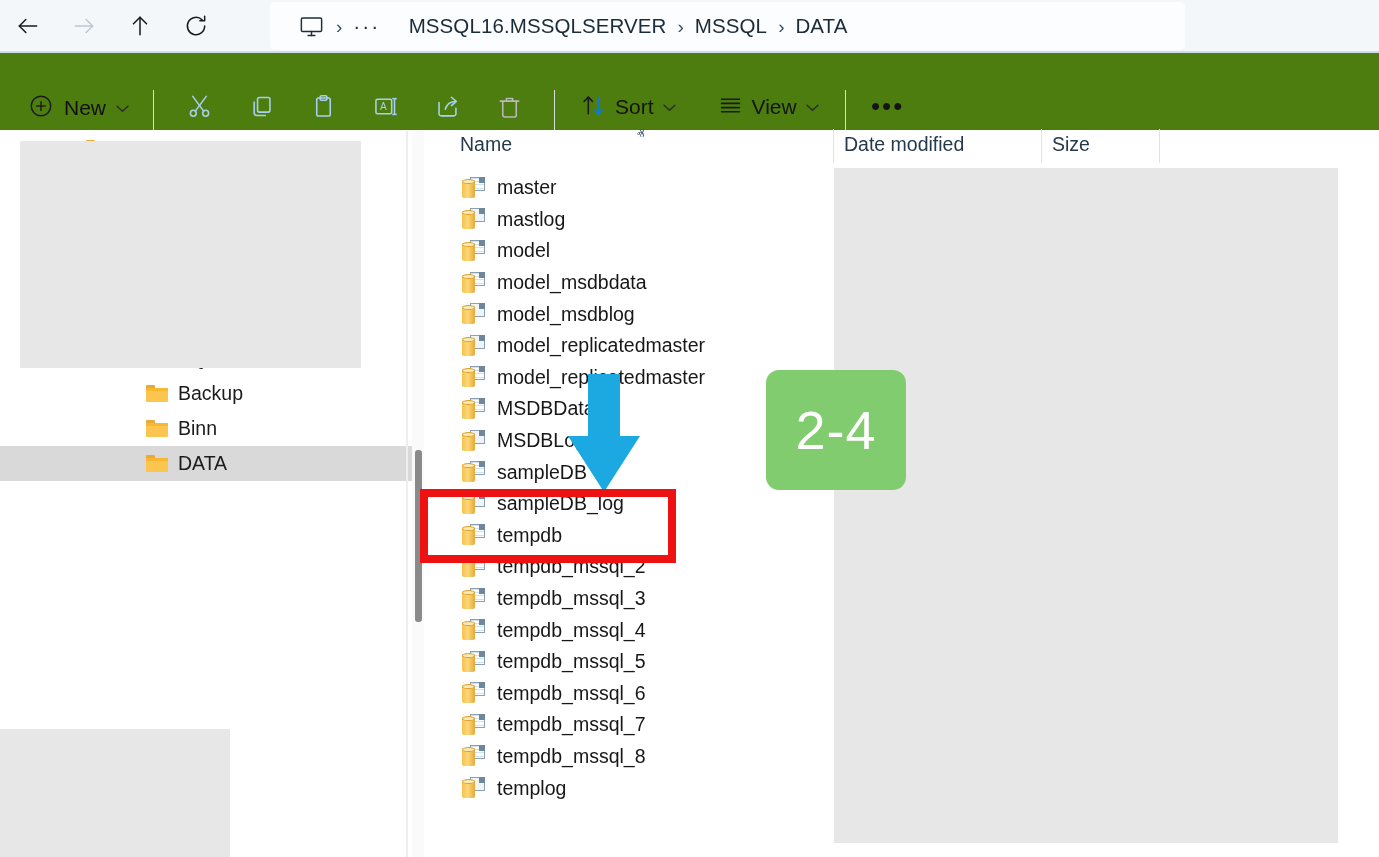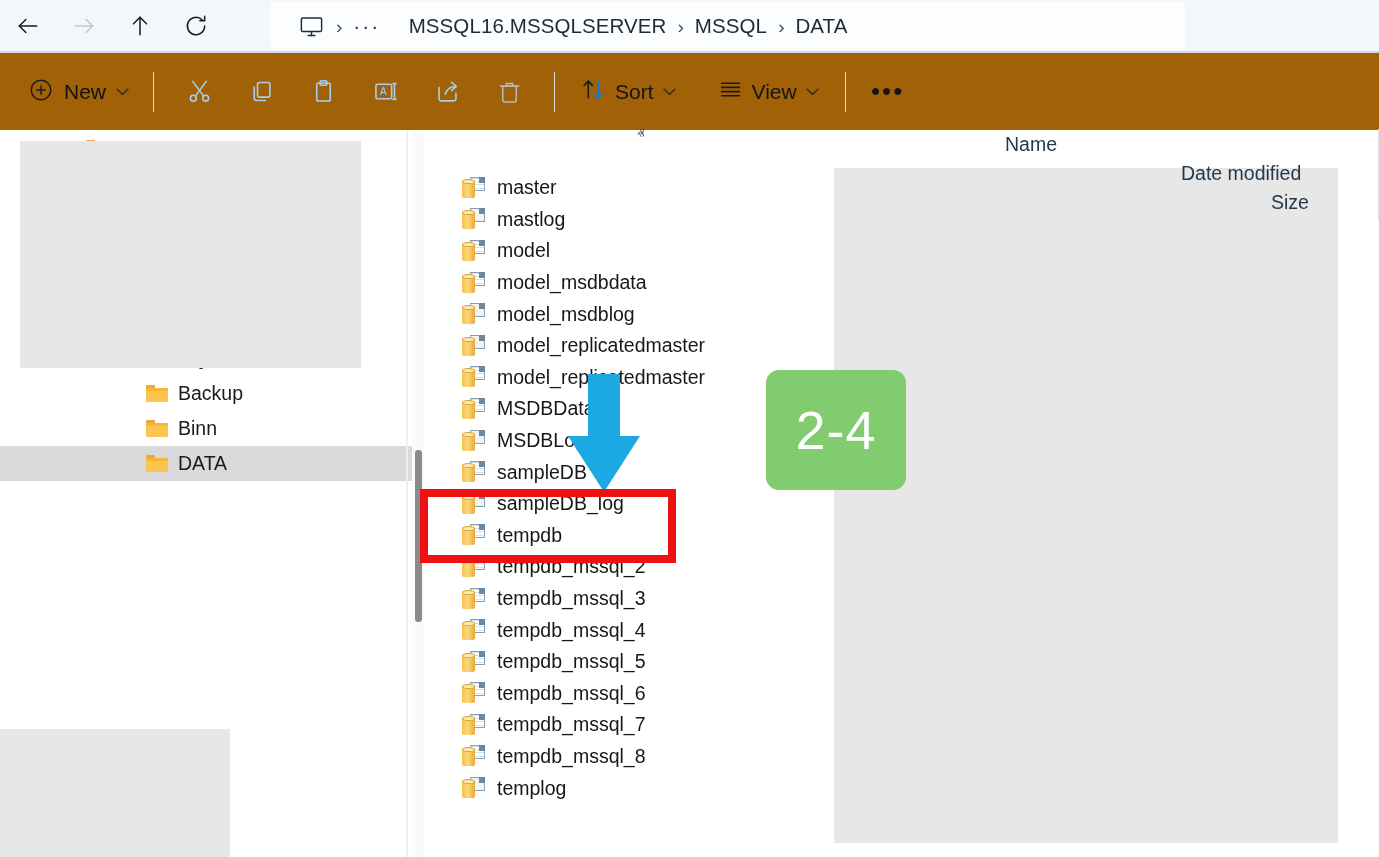--- a/index.html
+++ b/index.html
@@ -43,22 +43,22 @@
     position:absolute;left:1200px;top:2px;width:179px;height:48px;
     background:#fbfdfe;border-radius:5px;
     display:flex;align-items:center;box-sizing:border-box;padding-left:8px;
   }
   .searchbox .ph{font-size:20.5px;color:#3e4d59;white-space:nowrap;}
   .hairline{
     position:absolute;left:0;top:51px;width:1379px;height:2px;background:#cfdde6;
   }
   
   .cmdbar{
-    position:absolute;left:0;top:53px;width:1379px;height:77px;background:#a16207;
-    display:flex;align-items:center;
+    position:absolute;left:0;top:53px;width:1379px;height:77px;background:#4d7c0f;
+    display:flex;align-items:flex-end;
   }
   .newbtn{
     display:flex;align-items:center;gap:10px;margin-left:18px;height:44px;padding:0 10px;
   }
   .newbtn .lbl{font-size:21px;color:#111;}
   .chev{font-size:13px;color:#2b2b2b;}
   .cmdsep{width:1px;height:40px;background:#dcdcdc;margin:0 14px;}
   .cmdicon{
     width:62px;height:48px;display:flex;align-items:center;justify-content:center;
     color:#bcd9ef;
@@ -90,21 +90,21 @@
   .folder .lip{
     position:absolute;left:0;top:3px;width:22px;height:3px;background:#f7b731;border-radius:1px 1px 0 0;
   }
   .vsplit{
     position:absolute;left:406px;top:131px;width:2px;height:726px;background:#eceff1;
   }
   
   .redact{position:absolute;background:#e7e7e7;}
   .colhead{
     position:absolute;left:424px;top:133px;width:955px;height:36px;
-    display:flex;align-items:flex-end;flex-direction:column;
+    display:flex;
   }
   .col{
     font-size:19.5px;color:#243a4c;box-sizing:border-box;padding-bottom:6px;position:relative;
   }
   .col .vline{position:absolute;right:0;top:-4px;width:1px;height:34px;background:#dde3e8;}
   .sortcaret{
     position:absolute;left:637px;top:126px;font-size:15px;color:#3b556b;line-height:1;
   }
   .fileslist{position:absolute;left:424px;top:172px;width:410px;}
   .filerow{height:31.6px;display:flex;align-items:center;padding-left:38px;}

